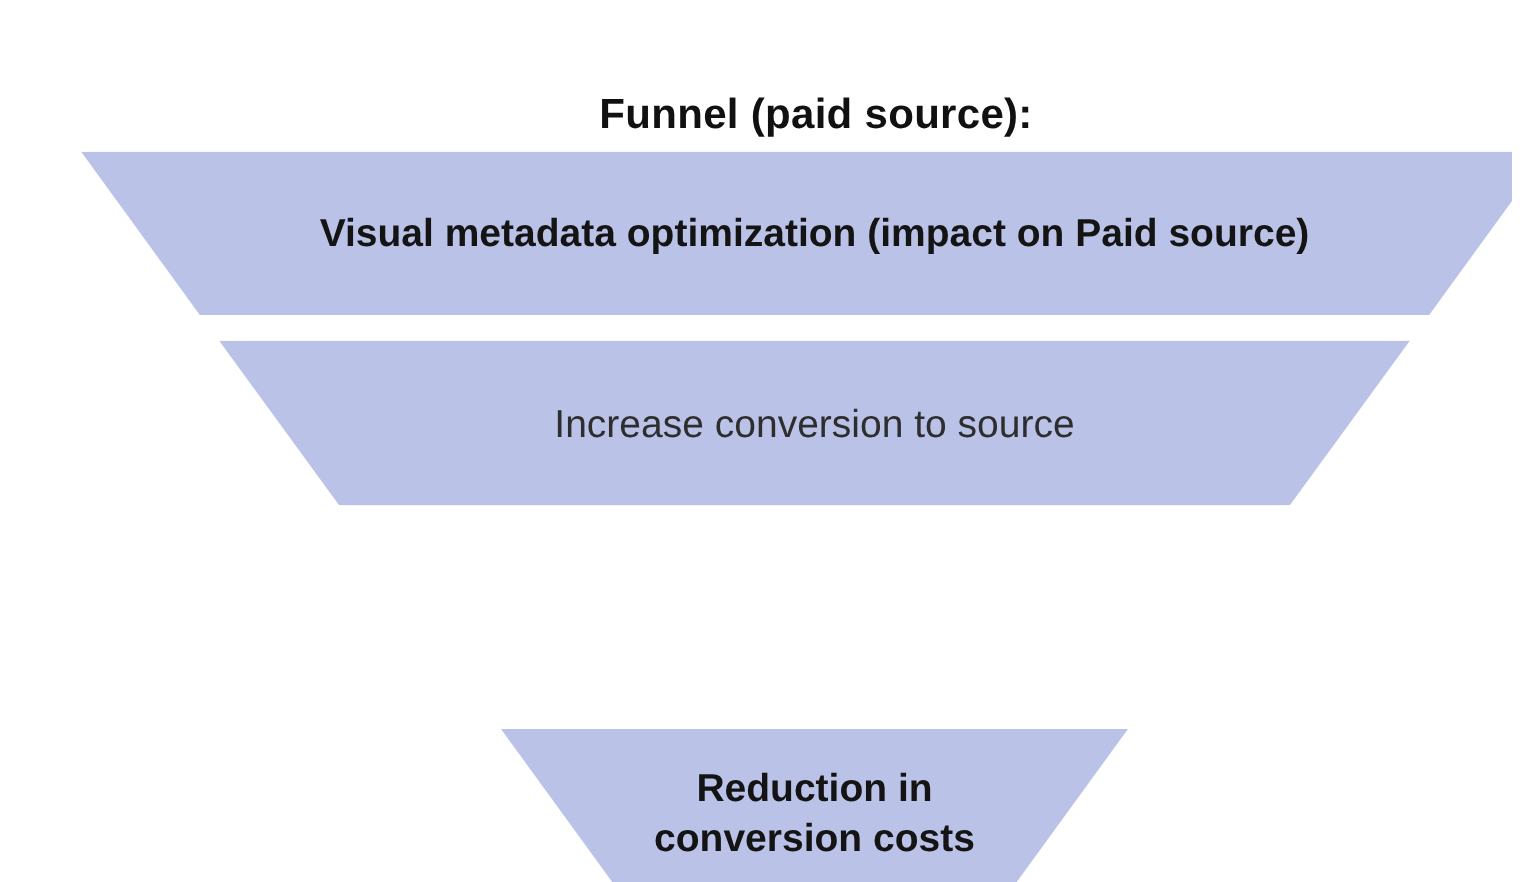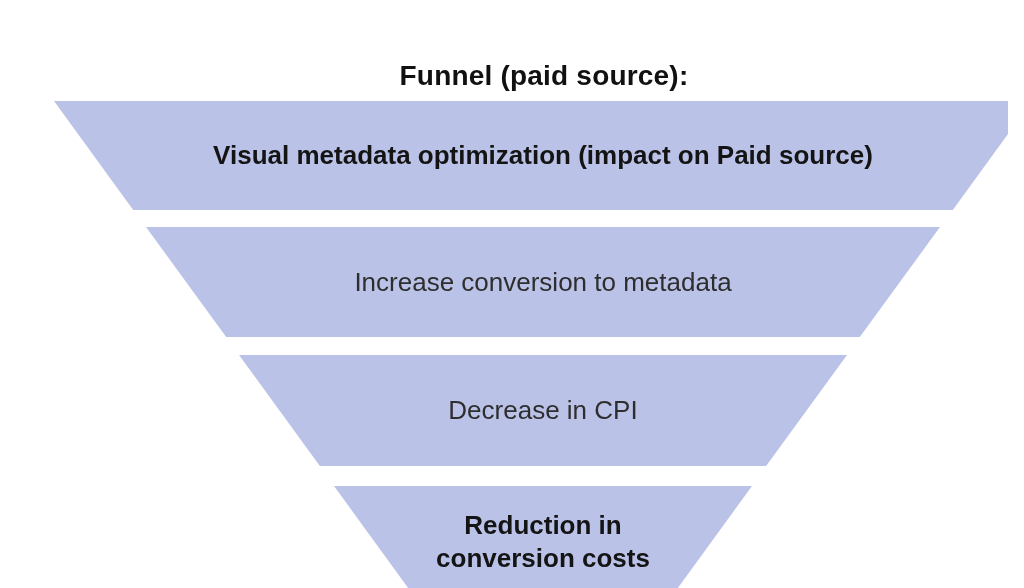--- a/index.html
+++ b/index.html
@@ -73,24 +73,21 @@
 
 <div class="canvas">
 
   <div class="title">Funnel (paid source):</div>
 
   <div class="stage stage-1 bold">
     <div class="label">Visual metadata optimization (impact on Paid source)</div>
   </div>
 
   <div class="stage stage-2">
-    <div class="label">Increase conversion to metadata</div>
+    <div class="label">Increase conversion to source</div>
   </div>
 
-  <div class="stage stage-3">
-    <div class="label">Decrease in CPI</div>
-  </div>
 
   <div class="stage stage-4 bold">
     <div class="label">Reduction in conversion costs</div>
   </div>
 
 </div>
 
 </body></html>

